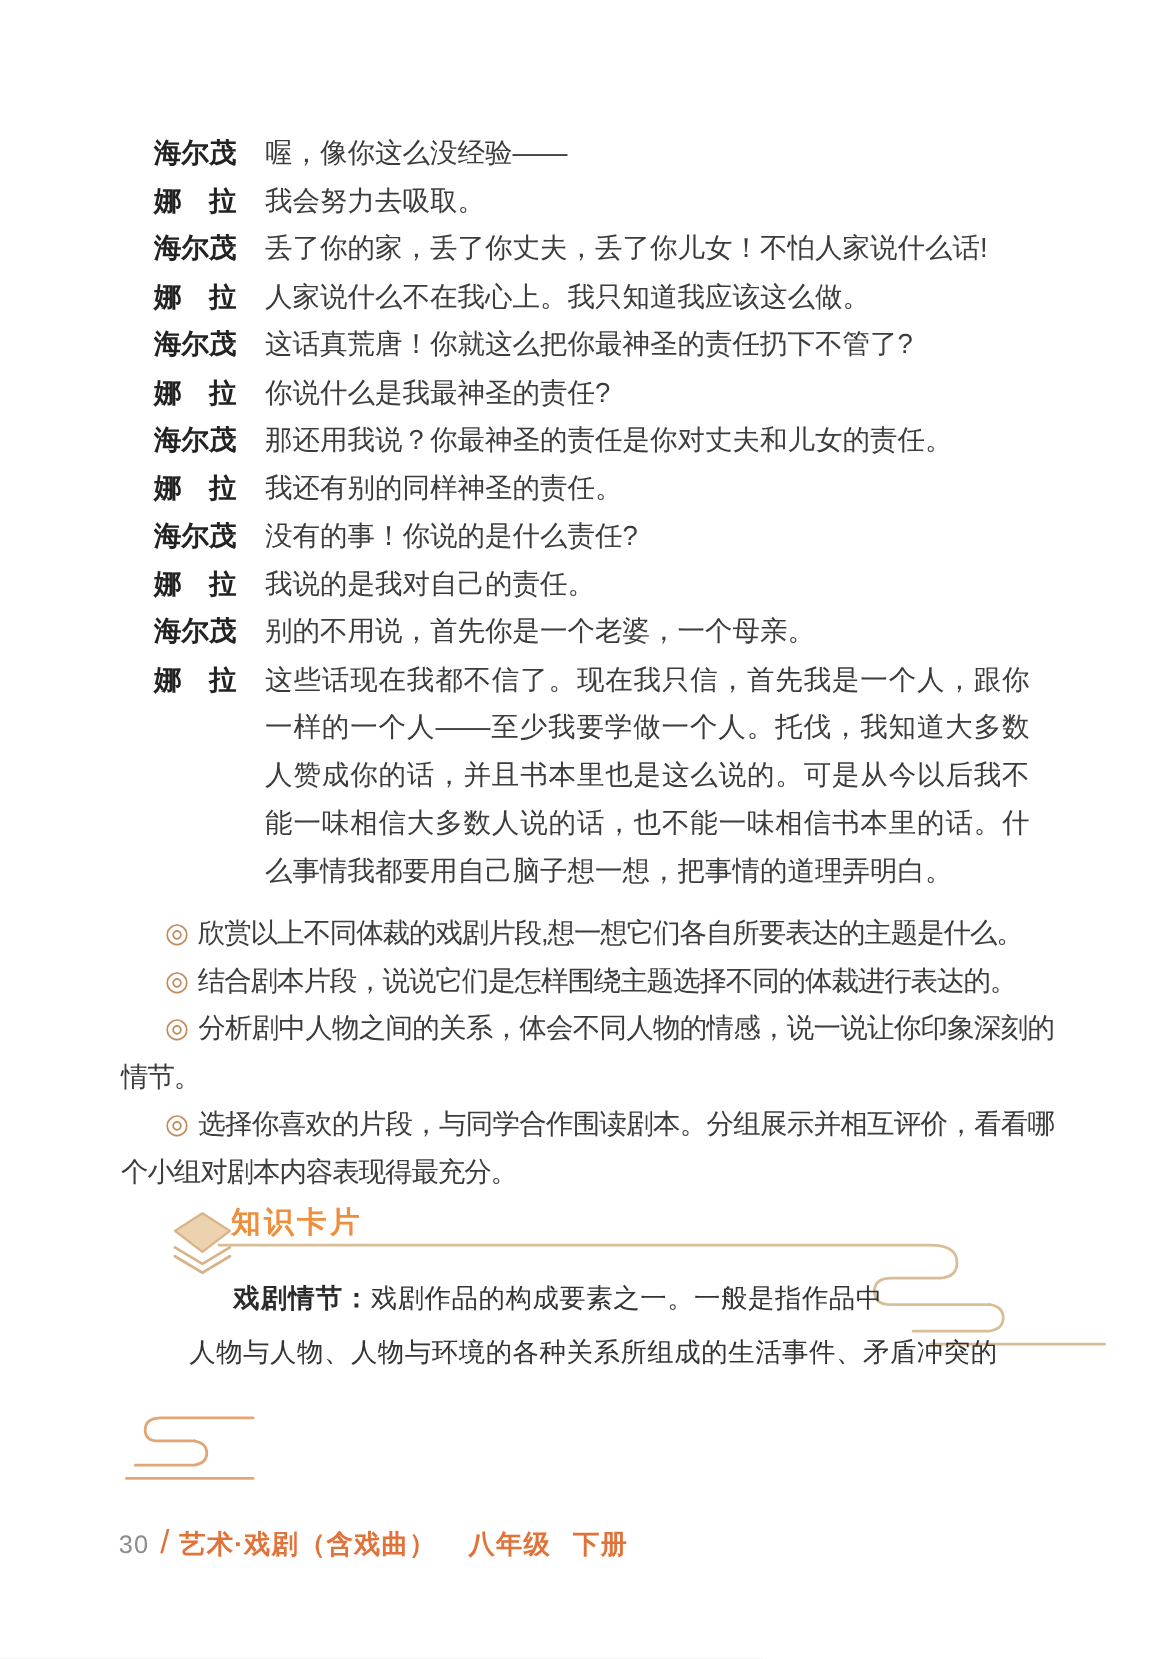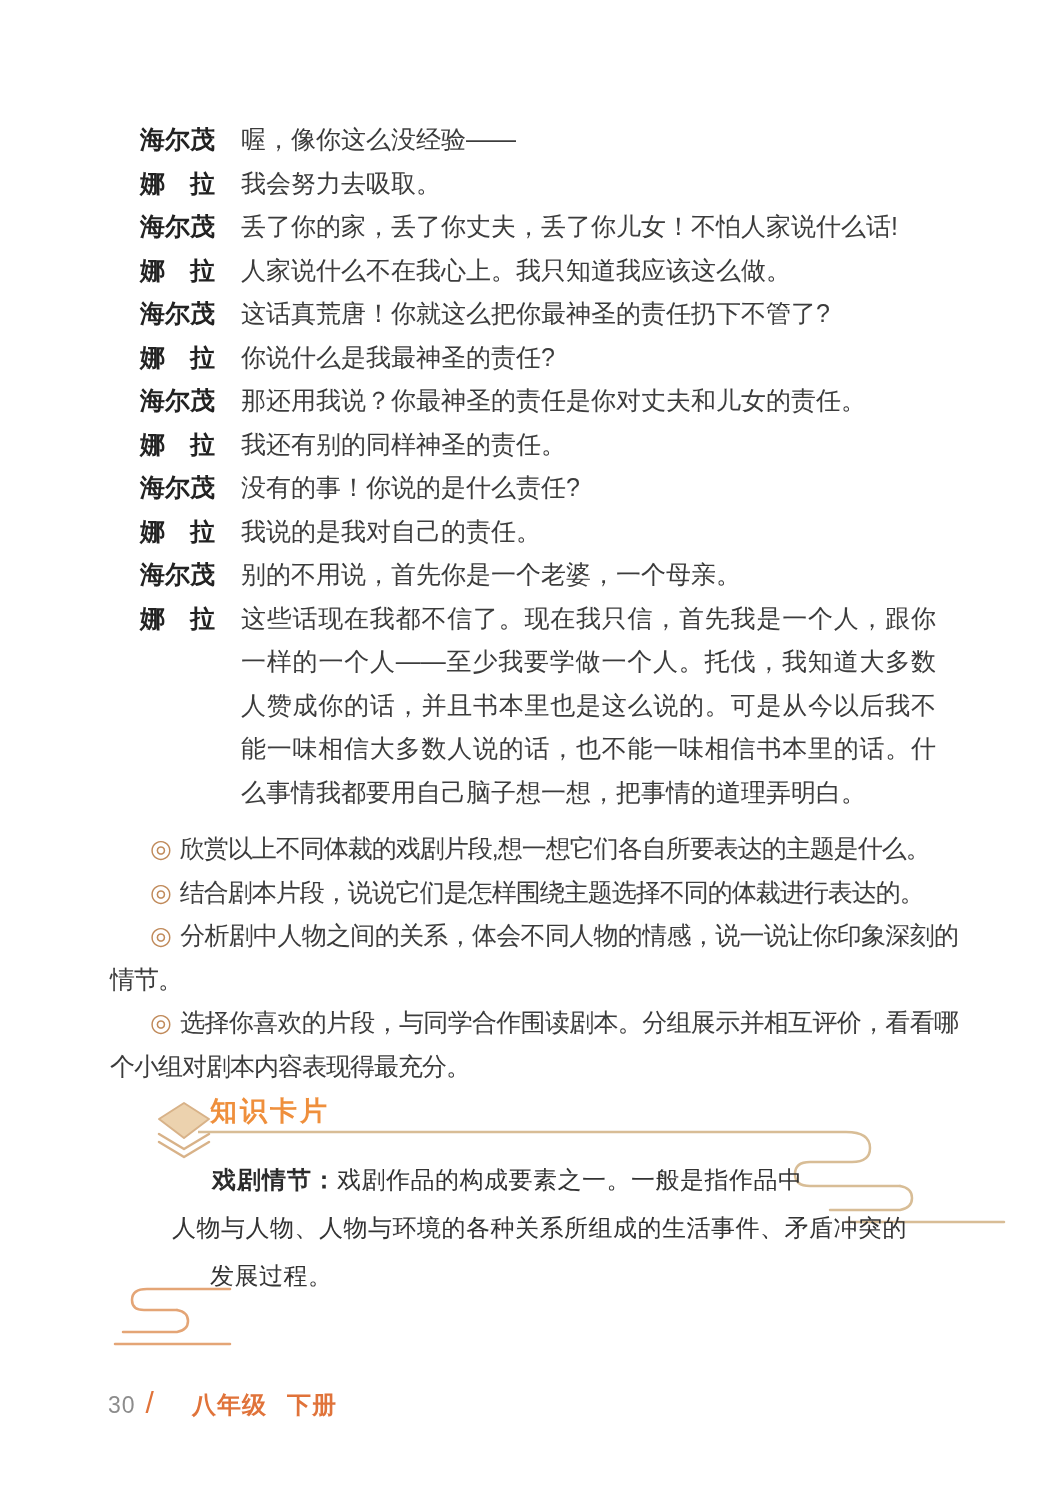--- a/index.html
+++ b/index.html
@@ -152,30 +152,30 @@
     </svg>
     <div class="kc-title">知识卡片</div>
     <svg class="kc-divider" width="814" height="108" viewBox="0 0 814 108">
       <path d="M0,8 H648 Q672,8 672,24 Q672,38 654,38 H612 Q597,38 597,50 Q597,62 612,62 H702" fill="none" stroke="#d8bd96" stroke-width="2.5" stroke-linecap="round"></path>
       <path d="M702,62 Q714,64 714,74 Q714,84 702,86 H632" fill="none" stroke="#d8bd96" stroke-width="2.5" stroke-linecap="round"></path>
       <path d="M648,98 H806" fill="none" stroke="#d8bd96" stroke-width="2.5" stroke-linecap="round"></path>
     </svg>
     <div class="kc-body">
       <div class="kc-line1"><span class="kc-term">戏剧情节：</span><span>戏剧作品的构成要素之一。一般是指作品中</span></div>
       <div class="kc-line2">人物与人物、人物与环境的各种关系所组成的生活事件、矛盾冲突的</div>
-      <div class="kc-line3">发展过程。</div>
     </div>
   </section>
 
   <svg class="cloud-left" width="152" height="76" viewBox="0 0 152 76">
     <path d="M145,8 H62 Q47,8 47,19 Q47,29 59,29 H92" fill="none" stroke="#e4a576" stroke-width="2.5" stroke-linecap="round"></path>
     <path d="M92,29 Q103,31 103,40 Q103,49 92,51 H38" fill="none" stroke="#e4a576" stroke-width="2.5" stroke-linecap="round"></path>
     <path d="M30,63 H145" fill="none" stroke="#e4a576" stroke-width="2.5" stroke-linecap="round"></path>
   </svg>
 
   <footer class="pfooter">
     <span class="page-num">30</span>
     <span class="sep">/</span>
+    <span class="book-title">艺术·戏剧（含戏曲）</span>
     <span class="grade">八年级</span>
     <span class="volume">下册</span>
   </footer>
 
 </div>
 
 </body></html>

